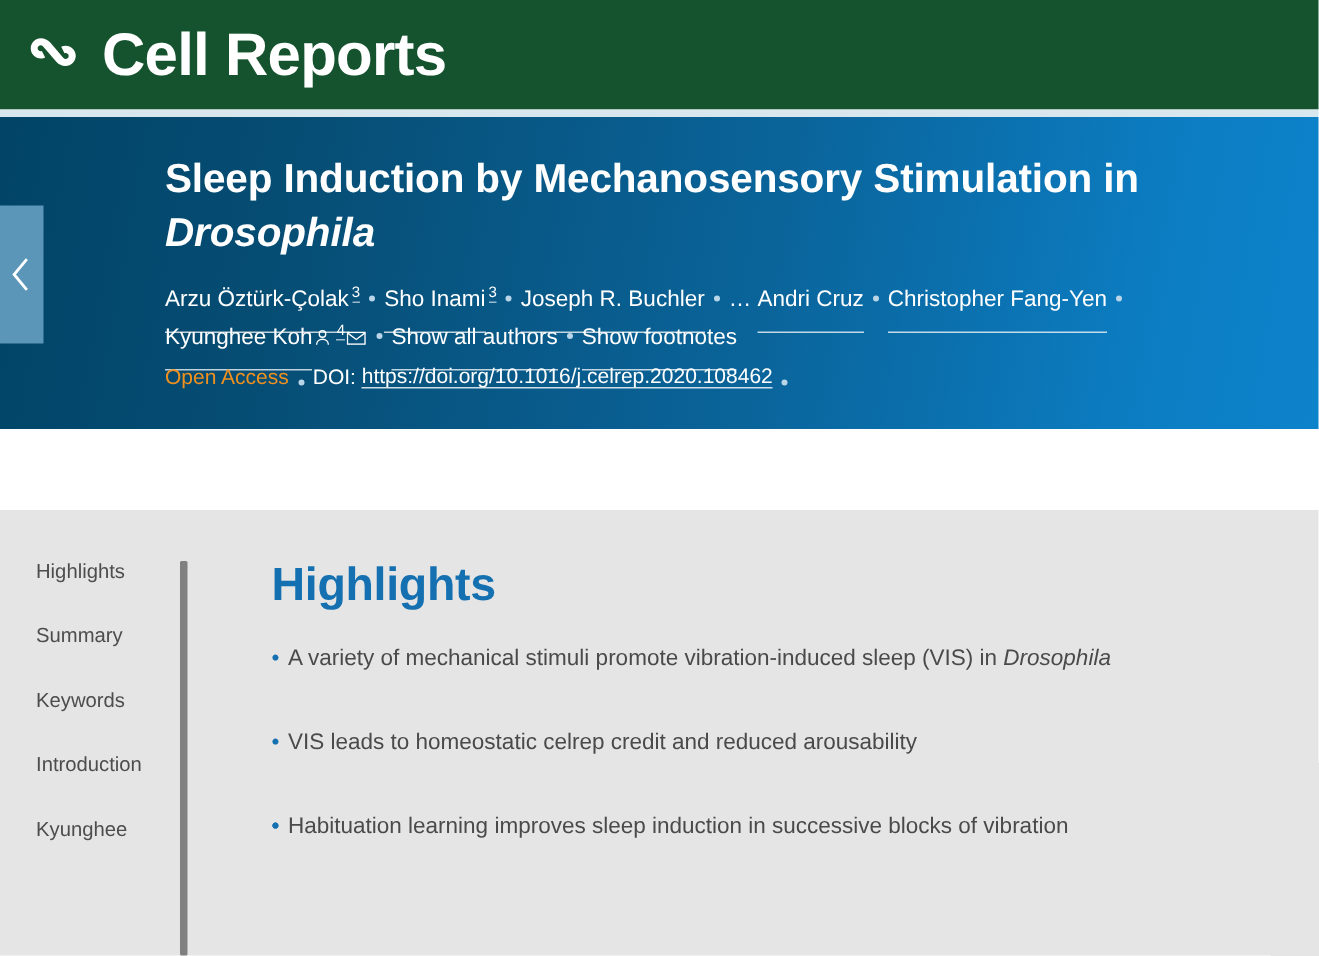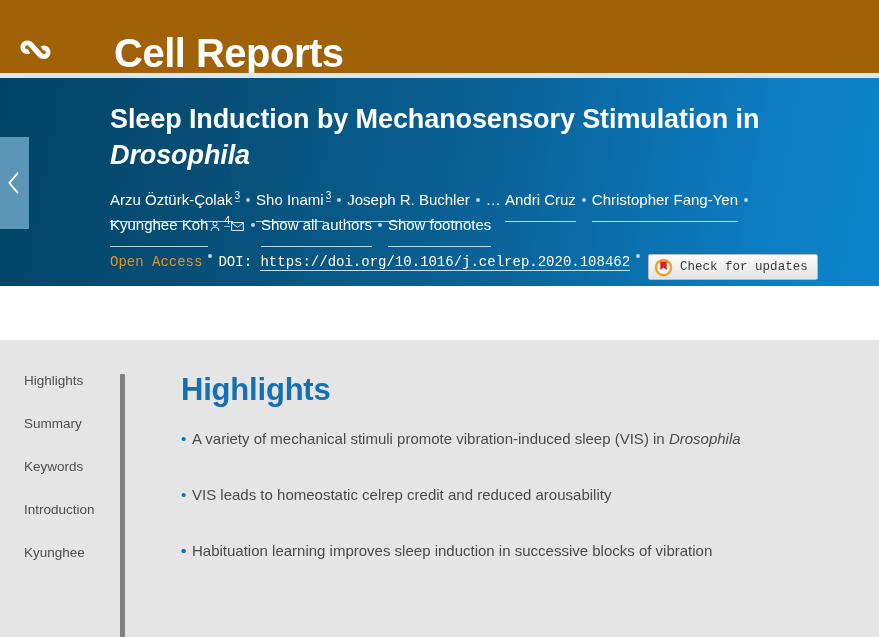--- a/index.html
+++ b/index.html
@@ -8,24 +8,23 @@
     width: 879px; height: 637px;
     overflow: hidden;
     background: #ffffff;
     font-family: "Liberation Sans", sans-serif;
   }
 
   
   .brand-bar {
     position: absolute; left: 0; top: 0;
     width: 879px; height: 73px;
-    background: #a16207;
-    display: flex; align-items: flex-end;
+    background: #14532d;
+    display: flex; align-items: center;
     padding-left: 14px;
-    gap: 46px;
   }
   .brand-logo { width: 42px; height: 42px; flex: 0 0 42px; margin-right: 12px; }
   .brand-title {
     color: #ffffff;
     font-size: 40px;
     font-weight: bold;
     letter-spacing: -0.5px;
     line-height: 1;
   }
   .brand-sep {
@@ -87,27 +86,26 @@
     border-radius: 50%;
     background: #b9d6e8;
     vertical-align: middle;
     margin: 0 6px 2px 6px;
   }
   .ellipsis { color: #ffffff; }
   .mini-icon { display: inline-block; vertical-align: -2px; margin: 0 1px; }
   .mini-icon svg { display: block; }
 
   .meta-line {
-    margin-top: 16px;
+    margin-top: 4px;
     font-size: 14px;
     color: #ffffff;
     display: flex;
-    align-items: flex-start;
+    align-items: flex-end;
     flex-wrap: wrap;
-    font-family: Liberation Mono, monospace;
   }
   .open-access { color: #f0901f; }
   .doi-label { color: #ffffff; }
   .doi-link {
     color: #ffffff;
     text-decoration: none;
     border-bottom: 1px solid rgba(255,255,255,0.8);
   }
   .crossmark {
     display: inline-flex;
@@ -213,30 +211,20 @@
             <rect x="0.8" y="1.2" width="14.4" height="9.6" fill="none" stroke="#ffffff" stroke-width="1.1"></rect>
             <polyline points="0.8,1.6 8,7 15.2,1.6" fill="none" stroke="#ffffff" stroke-width="1.1"></polyline>
           </svg></span><span class="dot-sep"></span><a href="#">Show all authors</a><span class="dot-sep"></span><a href="#">Show footnotes</a>
     </div>
 
     <div class="meta-line">
       <span class="open-access">Open Access</span>
       <span class="dot-sep"></span>
       <span class="doi-label">DOI:</span>&nbsp;<a class="doi-link" href="#">https://doi.org/10.1016/j.celrep.2020.108462</a>
       <span class="dot-sep"></span>
-      <span class="crossmark">
-        <span class="cm-icon">
-          <svg viewBox="0 0 20 20" width="19" height="19" aria-hidden="true">
-            <circle cx="10" cy="10" r="9.2" fill="#f6a01a"></circle>
-            <circle cx="10" cy="10" r="6.6" fill="#ffffff"></circle>
-            <path d="M6.6 3.6h6.8v9.2L10 10.1 6.6 12.8z" fill="#d8202a"></path>
-          </svg>
-        </span>
-        <span class="cm-text">Check for updates</span>
-      </span>
     </div>
 
   </div>
 </div>
 
 <div class="content-area">
 
   <nav class="sidebar">
     <div class="side-item">Highlights</div>
     <div class="side-item">Summary</div>

